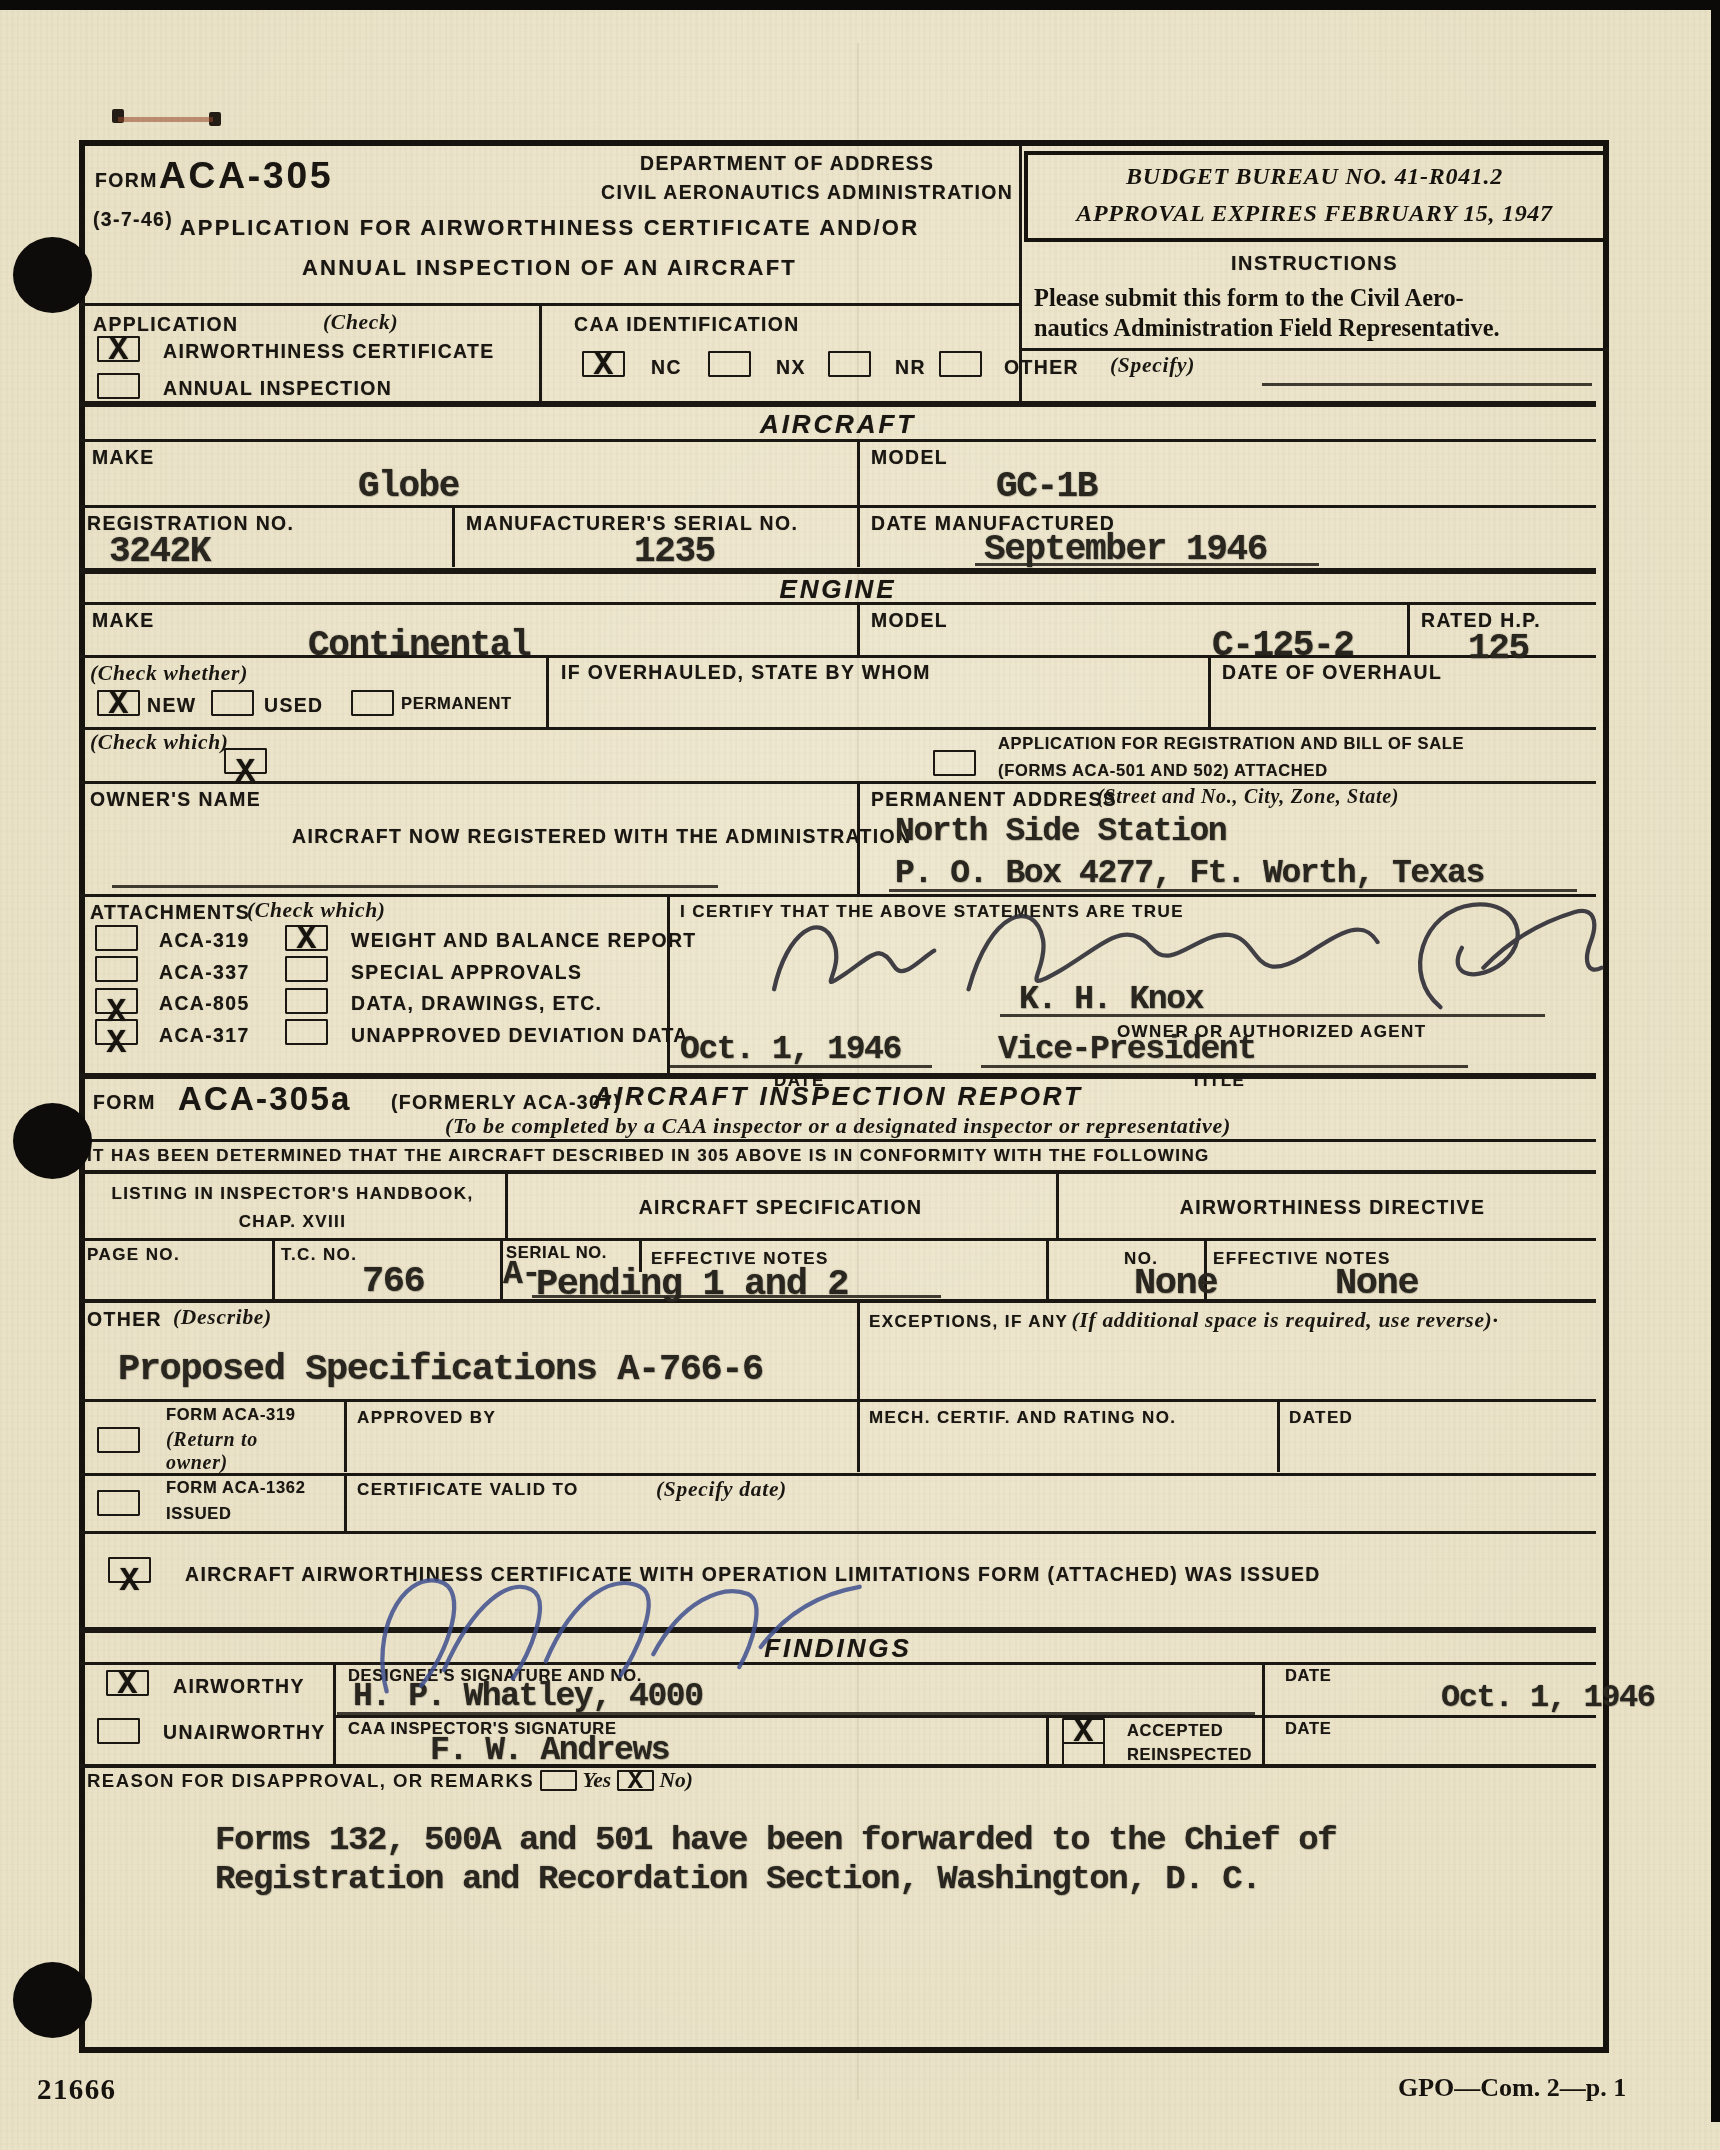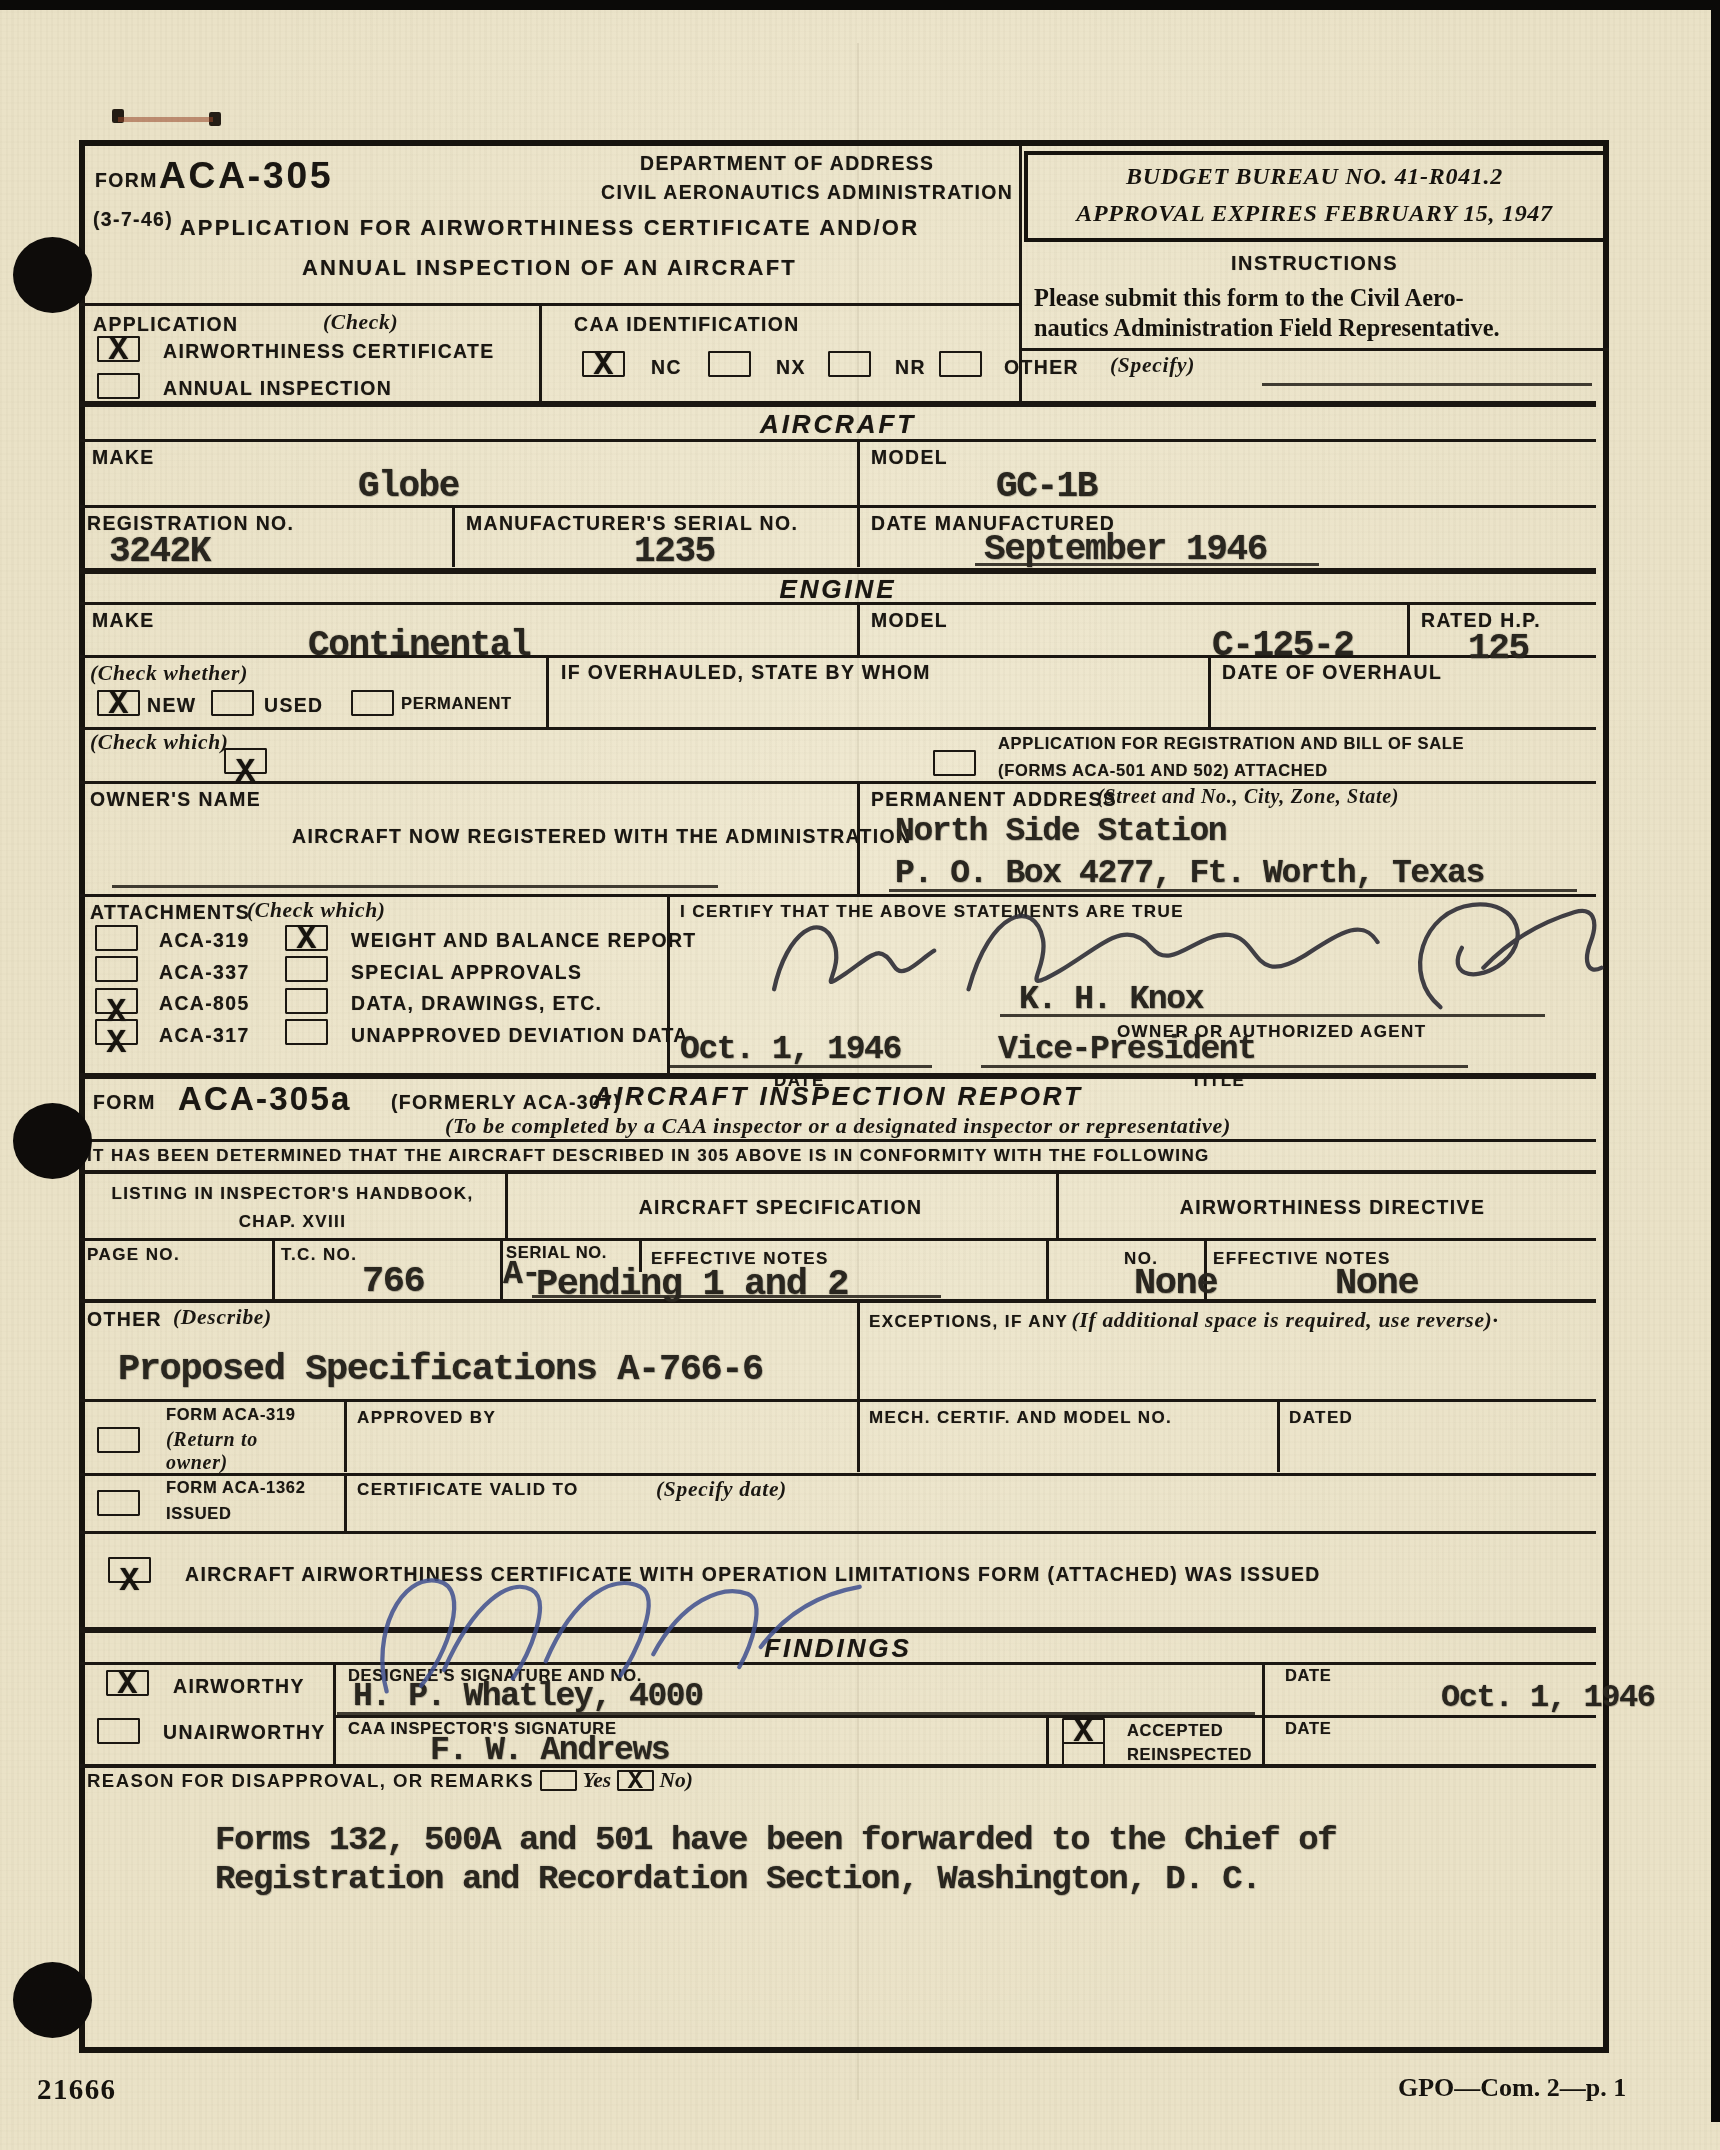--- a/index.html
+++ b/index.html
@@ -273,21 +273,21 @@
   <div class="hl" style="left:80px;top:1399px;width:1516px;"></div>
 
   <div class="vl" style="left:344px;top:1399px;height:73px;"></div>
   <div class="vl" style="left:857px;top:1399px;height:73px;"></div>
   <div class="vl" style="left:1277px;top:1399px;height:73px;"></div>
   <div class="cbx" style="left:97px;top:1427px;"></div>
   <span class="lbl xs" style="left:166px;top:1405px;">FORM ACA-319</span>
   <span class="itn std" style="left:166px;top:1428px;font-size:20px;">(Return to</span>
   <span class="itn std" style="left:166px;top:1451px;font-size:20px;">owner)</span>
   <span class="lbl sm" style="left:357px;top:1408px;">APPROVED BY</span>
-  <span class="lbl sm" style="left:869px;top:1408px;">MECH. CERTIF. AND MODEL NO.</span>
+  <span class="lbl sm" style="left:869px;top:1408px;">MECH. CERTIF. AND RATING NO.</span>
   <span class="lbl sm" style="left:1289px;top:1408px;">DATED</span>
   <div class="hl" style="left:80px;top:1473px;width:1516px;"></div>
 
   <div class="vl" style="left:344px;top:1473px;height:58px;"></div>
   <div class="cbx" style="left:97px;top:1490px;"></div>
   <span class="lbl xs" style="left:166px;top:1478px;">FORM ACA-1362</span>
   <span class="lbl xs" style="left:166px;top:1504px;">ISSUED</span>
   <span class="lbl sm" style="left:357px;top:1480px;">CERTIFICATE VALID TO</span>
   <span class="itn std" style="left:656px;top:1477px;">(Specify date)</span>
   <div class="hl" style="left:80px;top:1531px;width:1516px;"></div>

